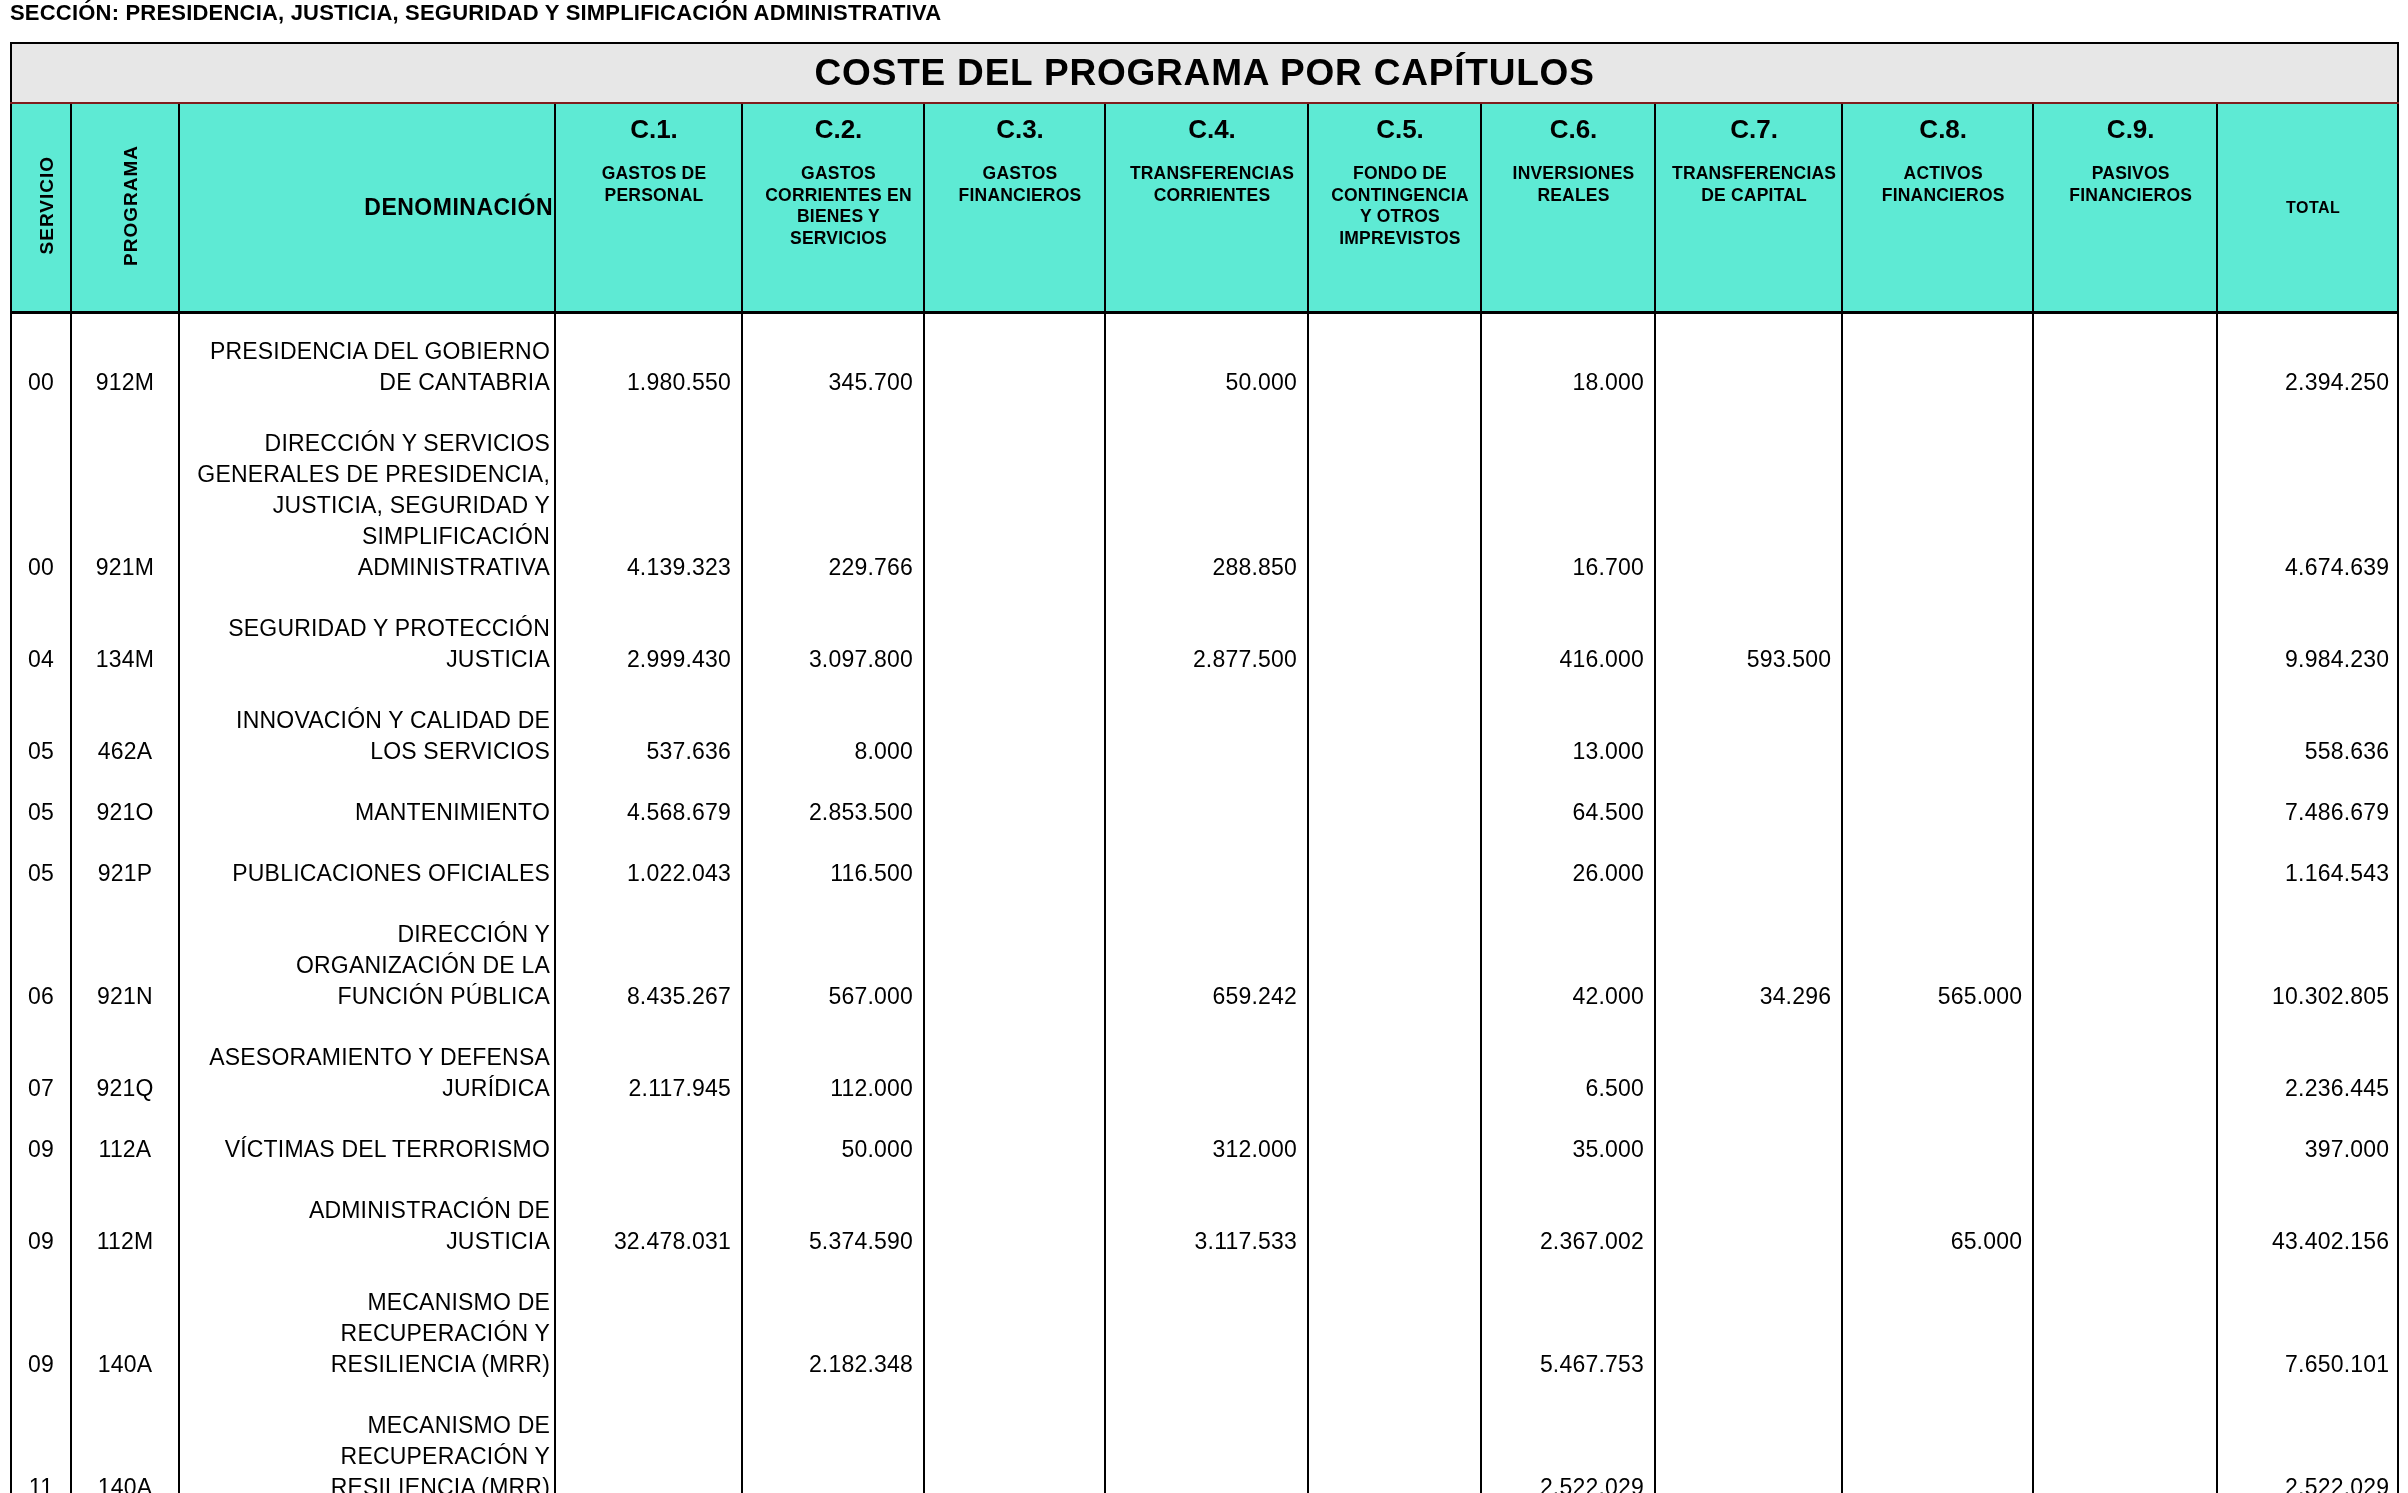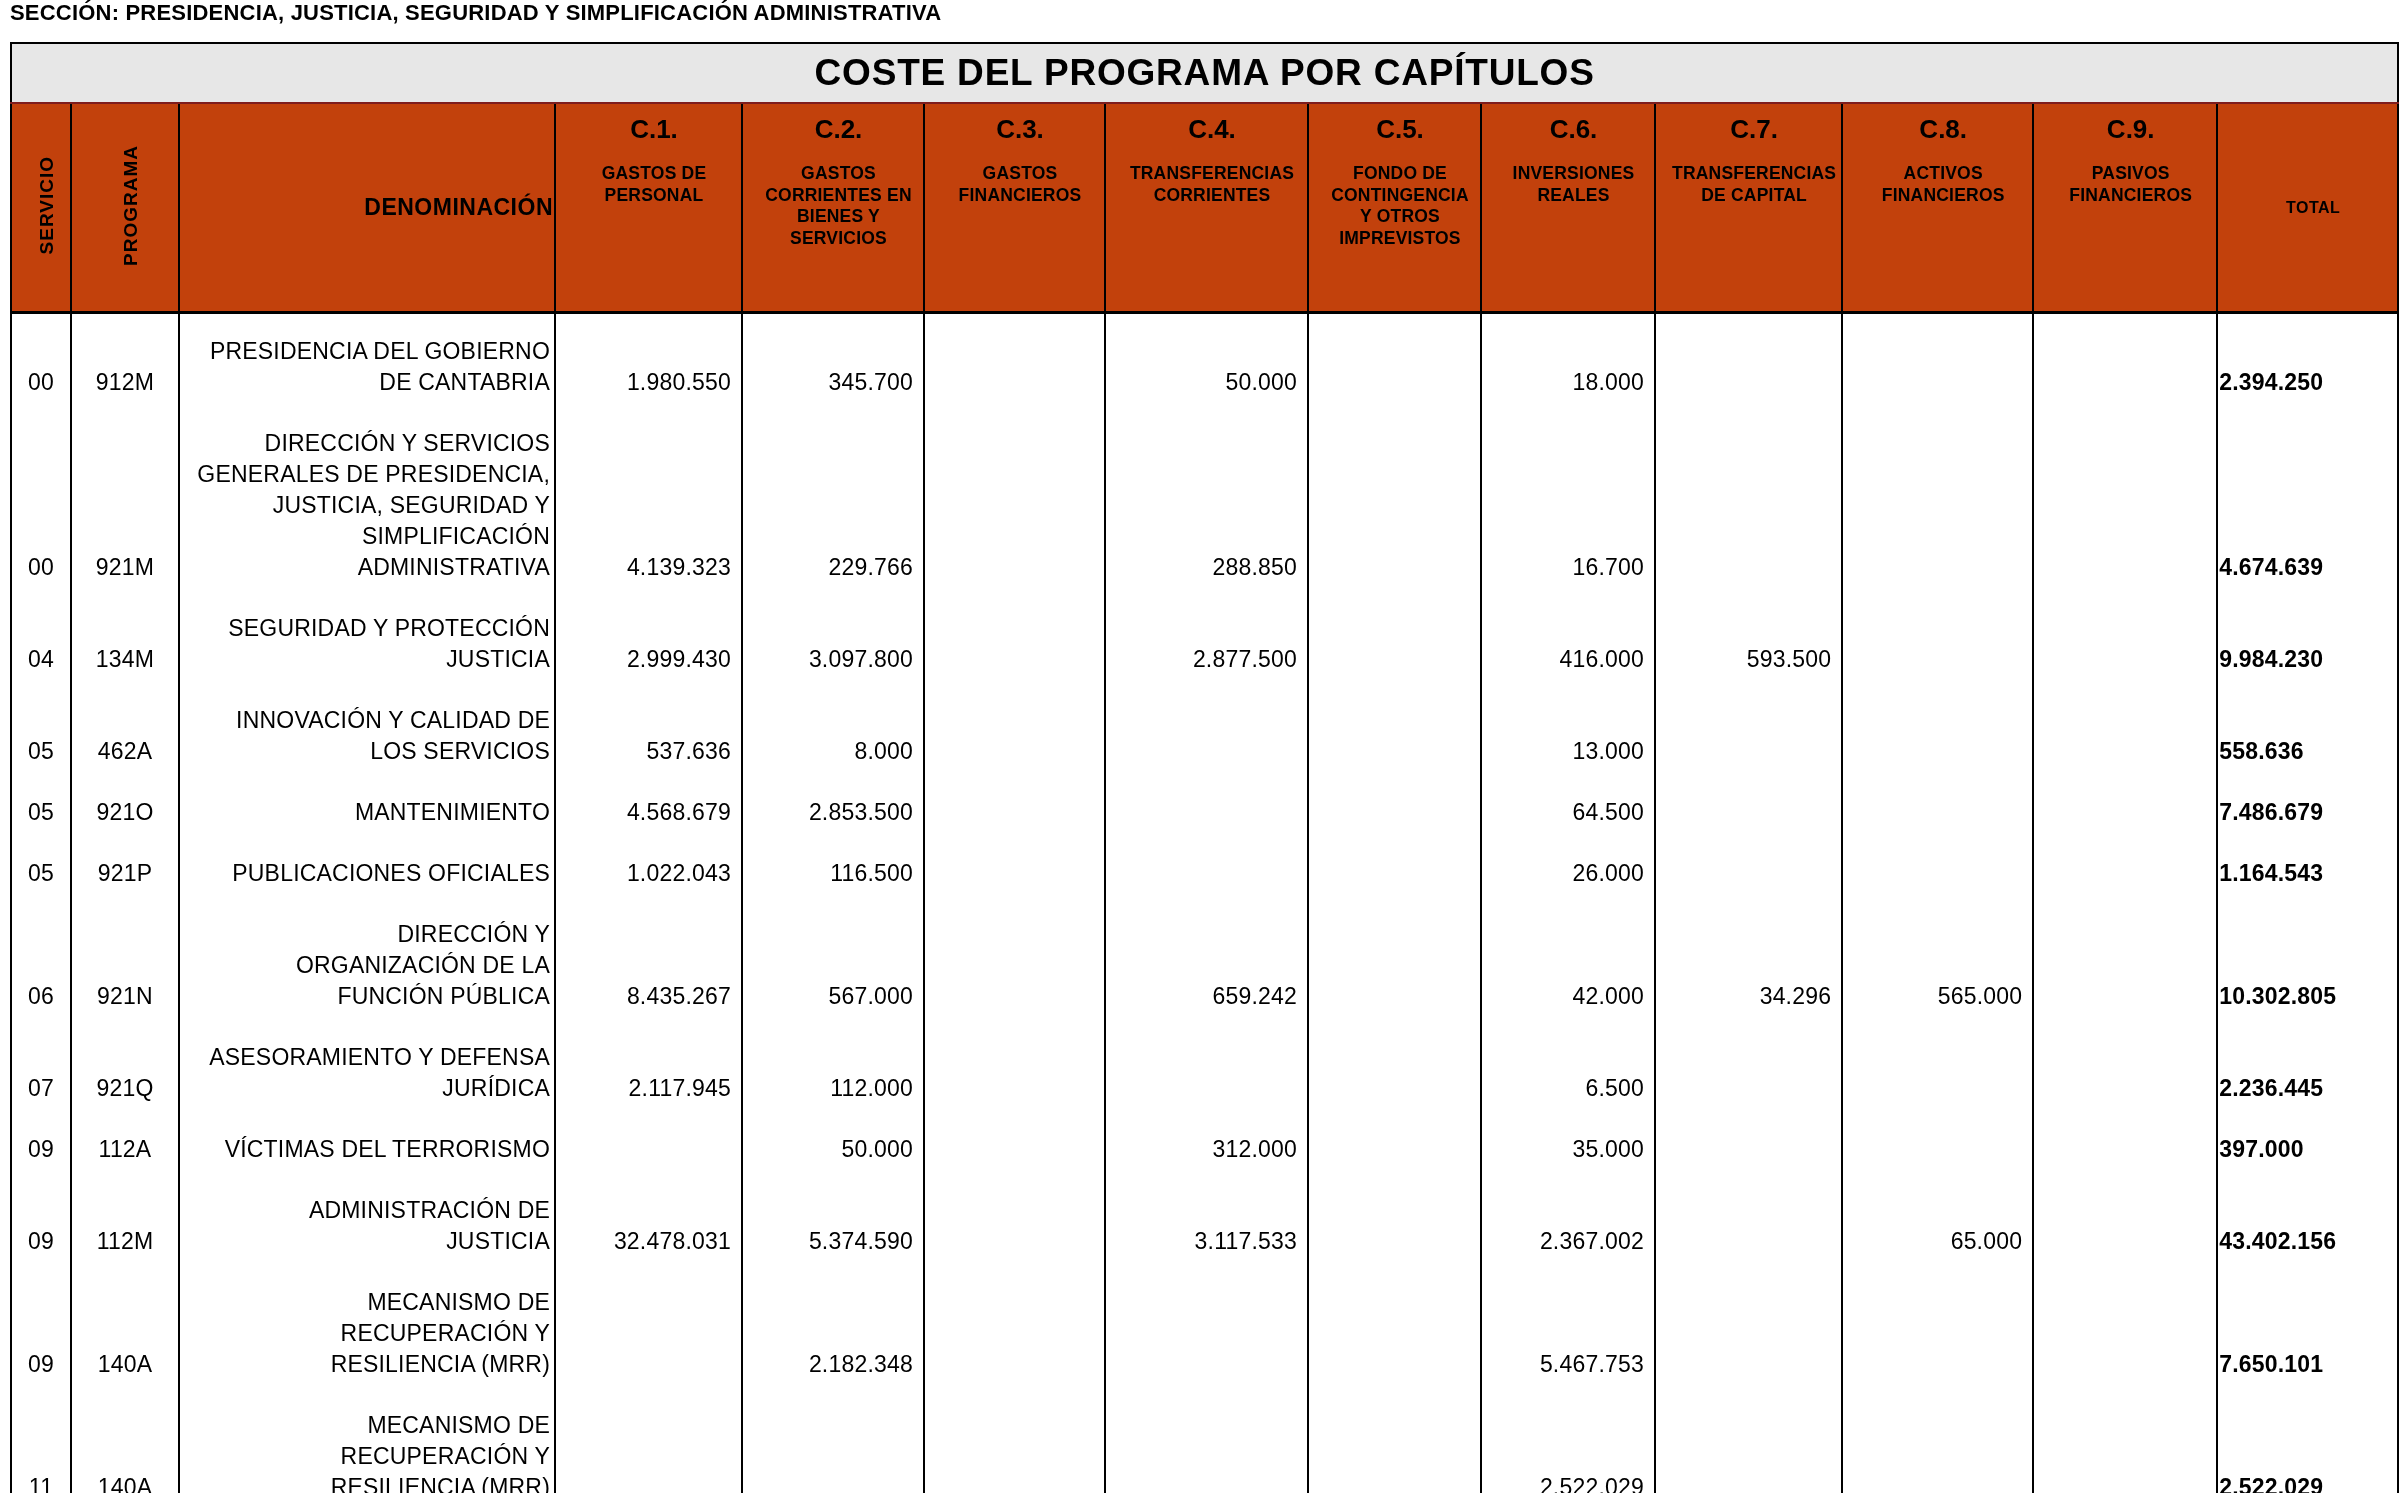--- a/index.html
+++ b/index.html
@@ -36,21 +36,21 @@
     text-align: center;
     vertical-align: middle;
     font-weight: 700;
     font-size: 37px;
     letter-spacing: 0.8px;
     height: 56px;
     border-bottom: 2px solid #7f1d1d;
   }
 
   #header-row th {
-    background: #c2410c;
+    background: #5eead4;
     border-left: 2px solid #000;
     border-right: 2px solid #000;
     border-top: 1px solid #000;
     border-bottom: 3px solid #000;
     height: 196px;
     font-weight: 700;
     padding-left: 12px;
   }
 
   .vert-cell { vertical-align: middle; text-align: center; }
@@ -81,21 +81,21 @@
     overflow: hidden;
   }
   td.c-serv, td.c-prog { text-align: center; }
   td.c-denom {
     text-align: right;
     padding-left: 8px;
     padding-right: 4px;
     white-space: pre-line;
   }
   td.c-num   { text-align: right; padding-right: 10px; }
-  td.c-total { text-align: left; padding-right: 8px; font-weight: 700; }
+  td.c-total { text-align: right; padding-right: 8px; font-weight: 400; }
 </style>
 </head>
 <body>
 
 <div class="section-header">SECCIÓN: PRESIDENCIA, JUSTICIA, SEGURIDAD Y SIMPLIFICACIÓN ADMINISTRATIVA</div>
 
 <table class="cost">
   <colgroup>
     <col style="width:60px">
       <col style="width:108px">

